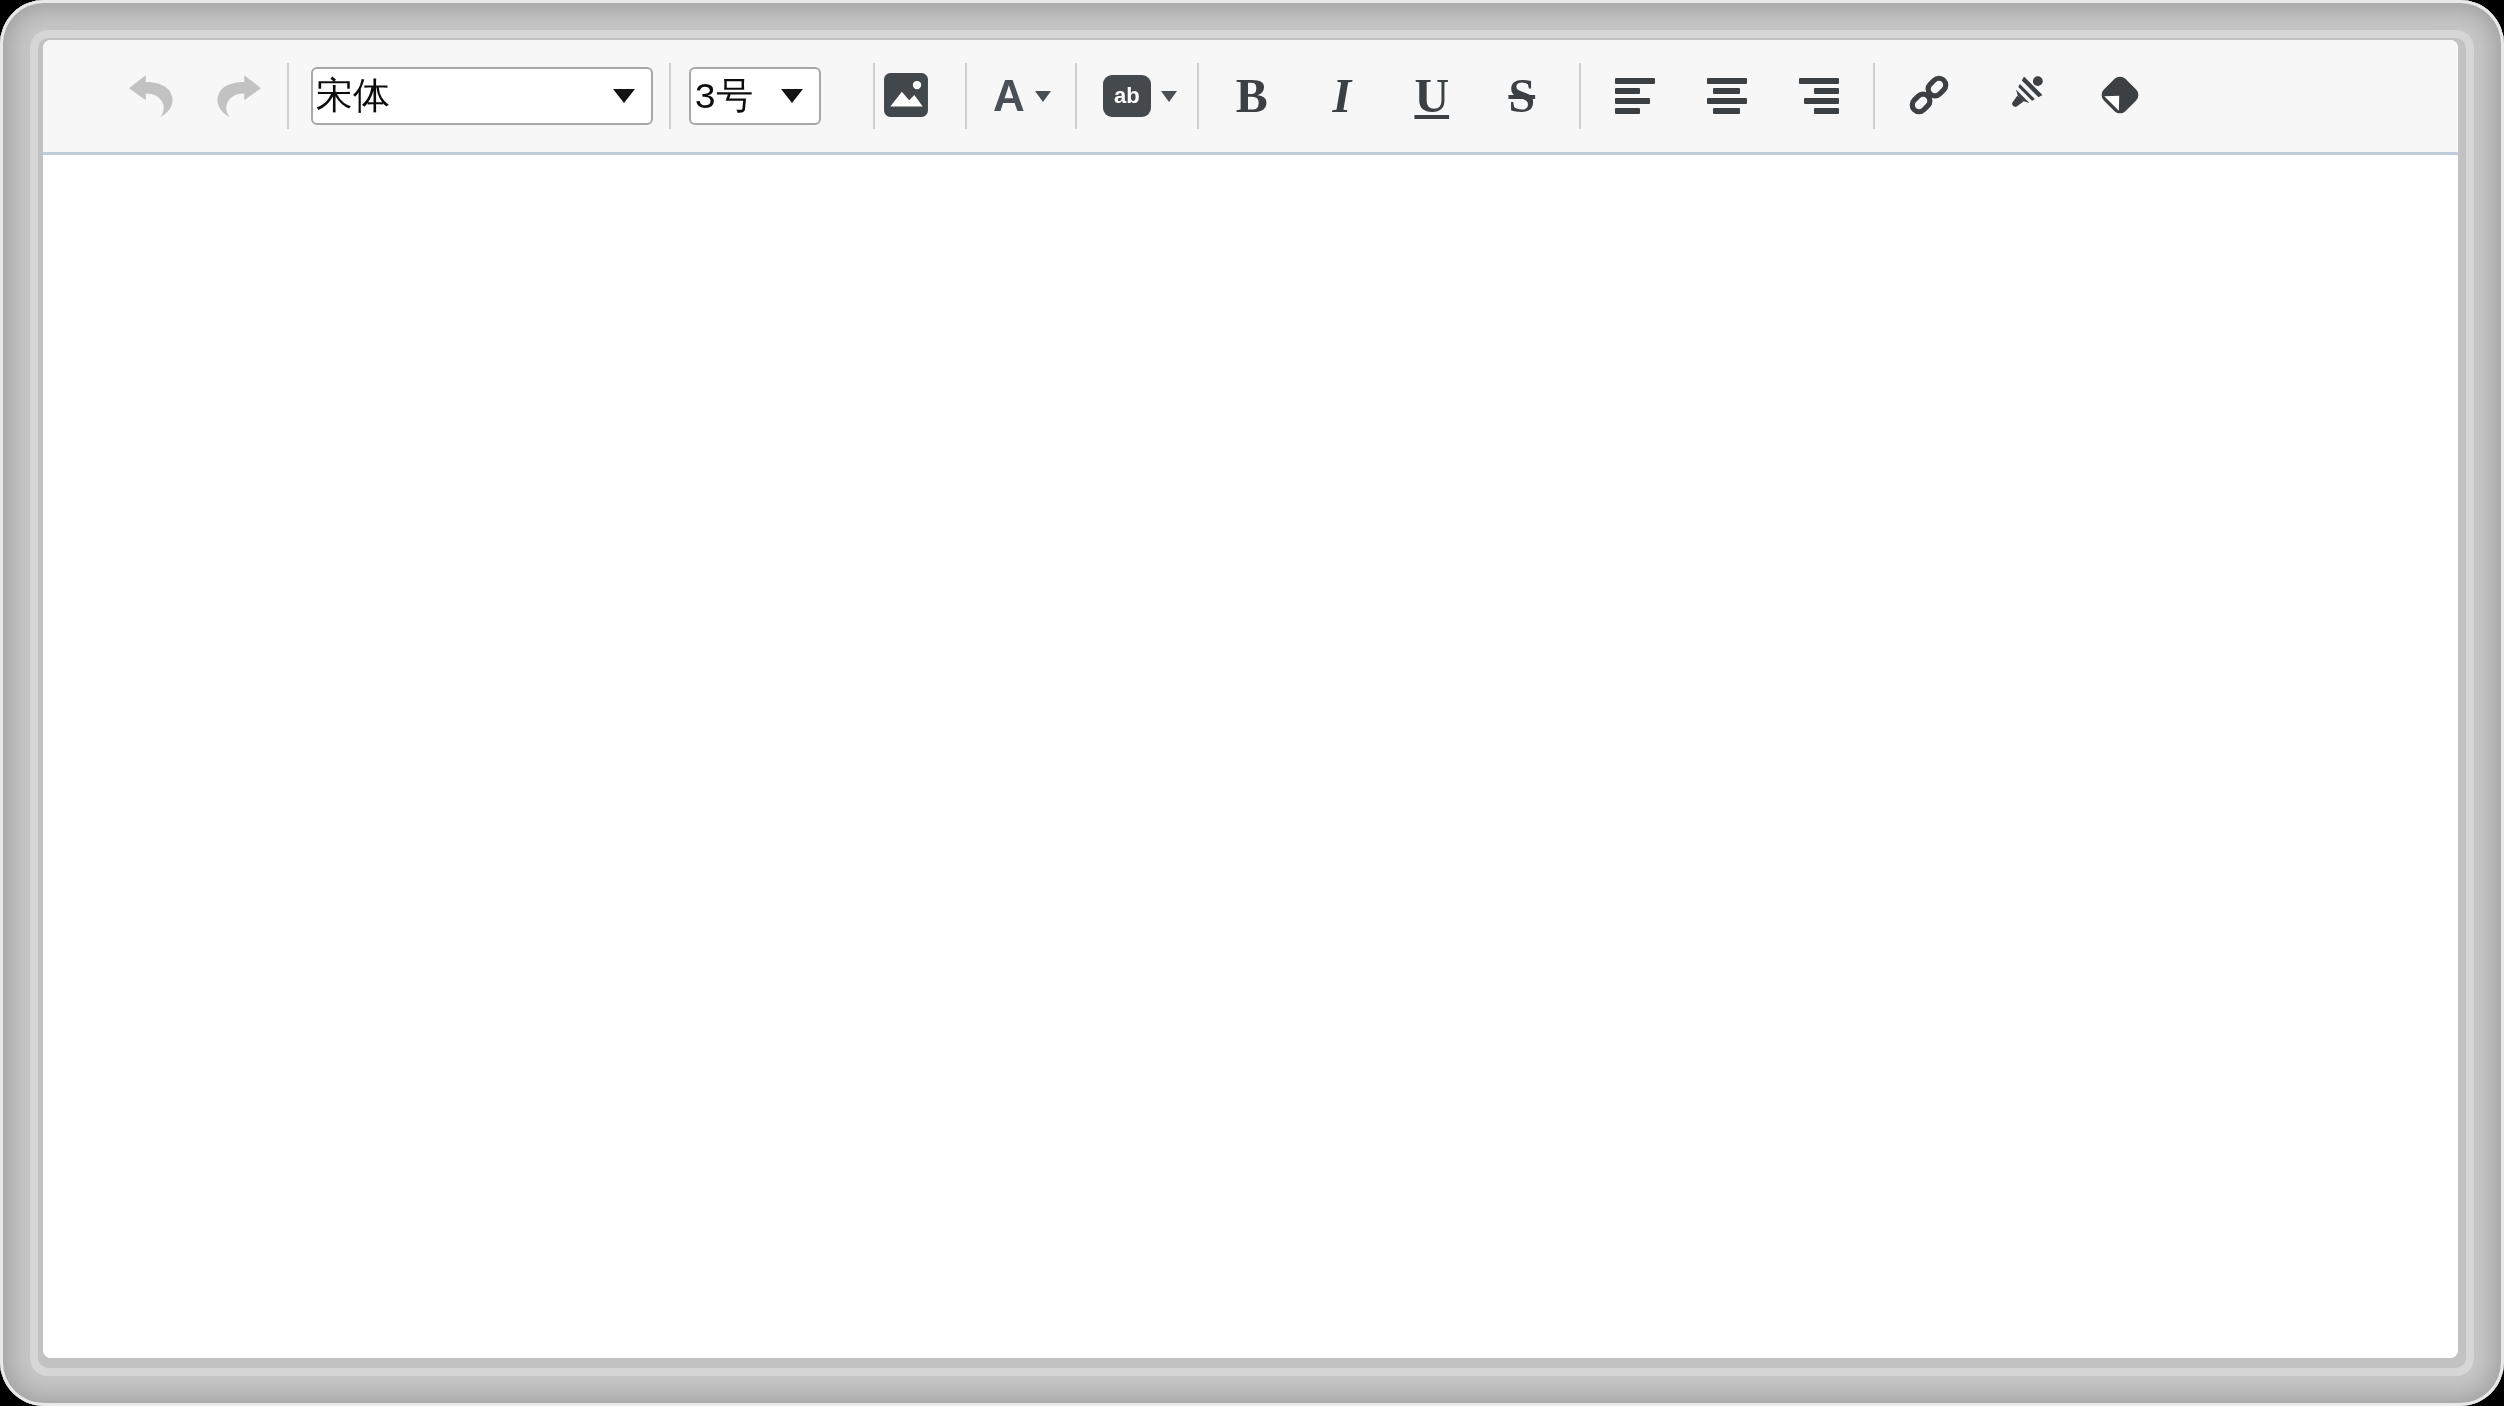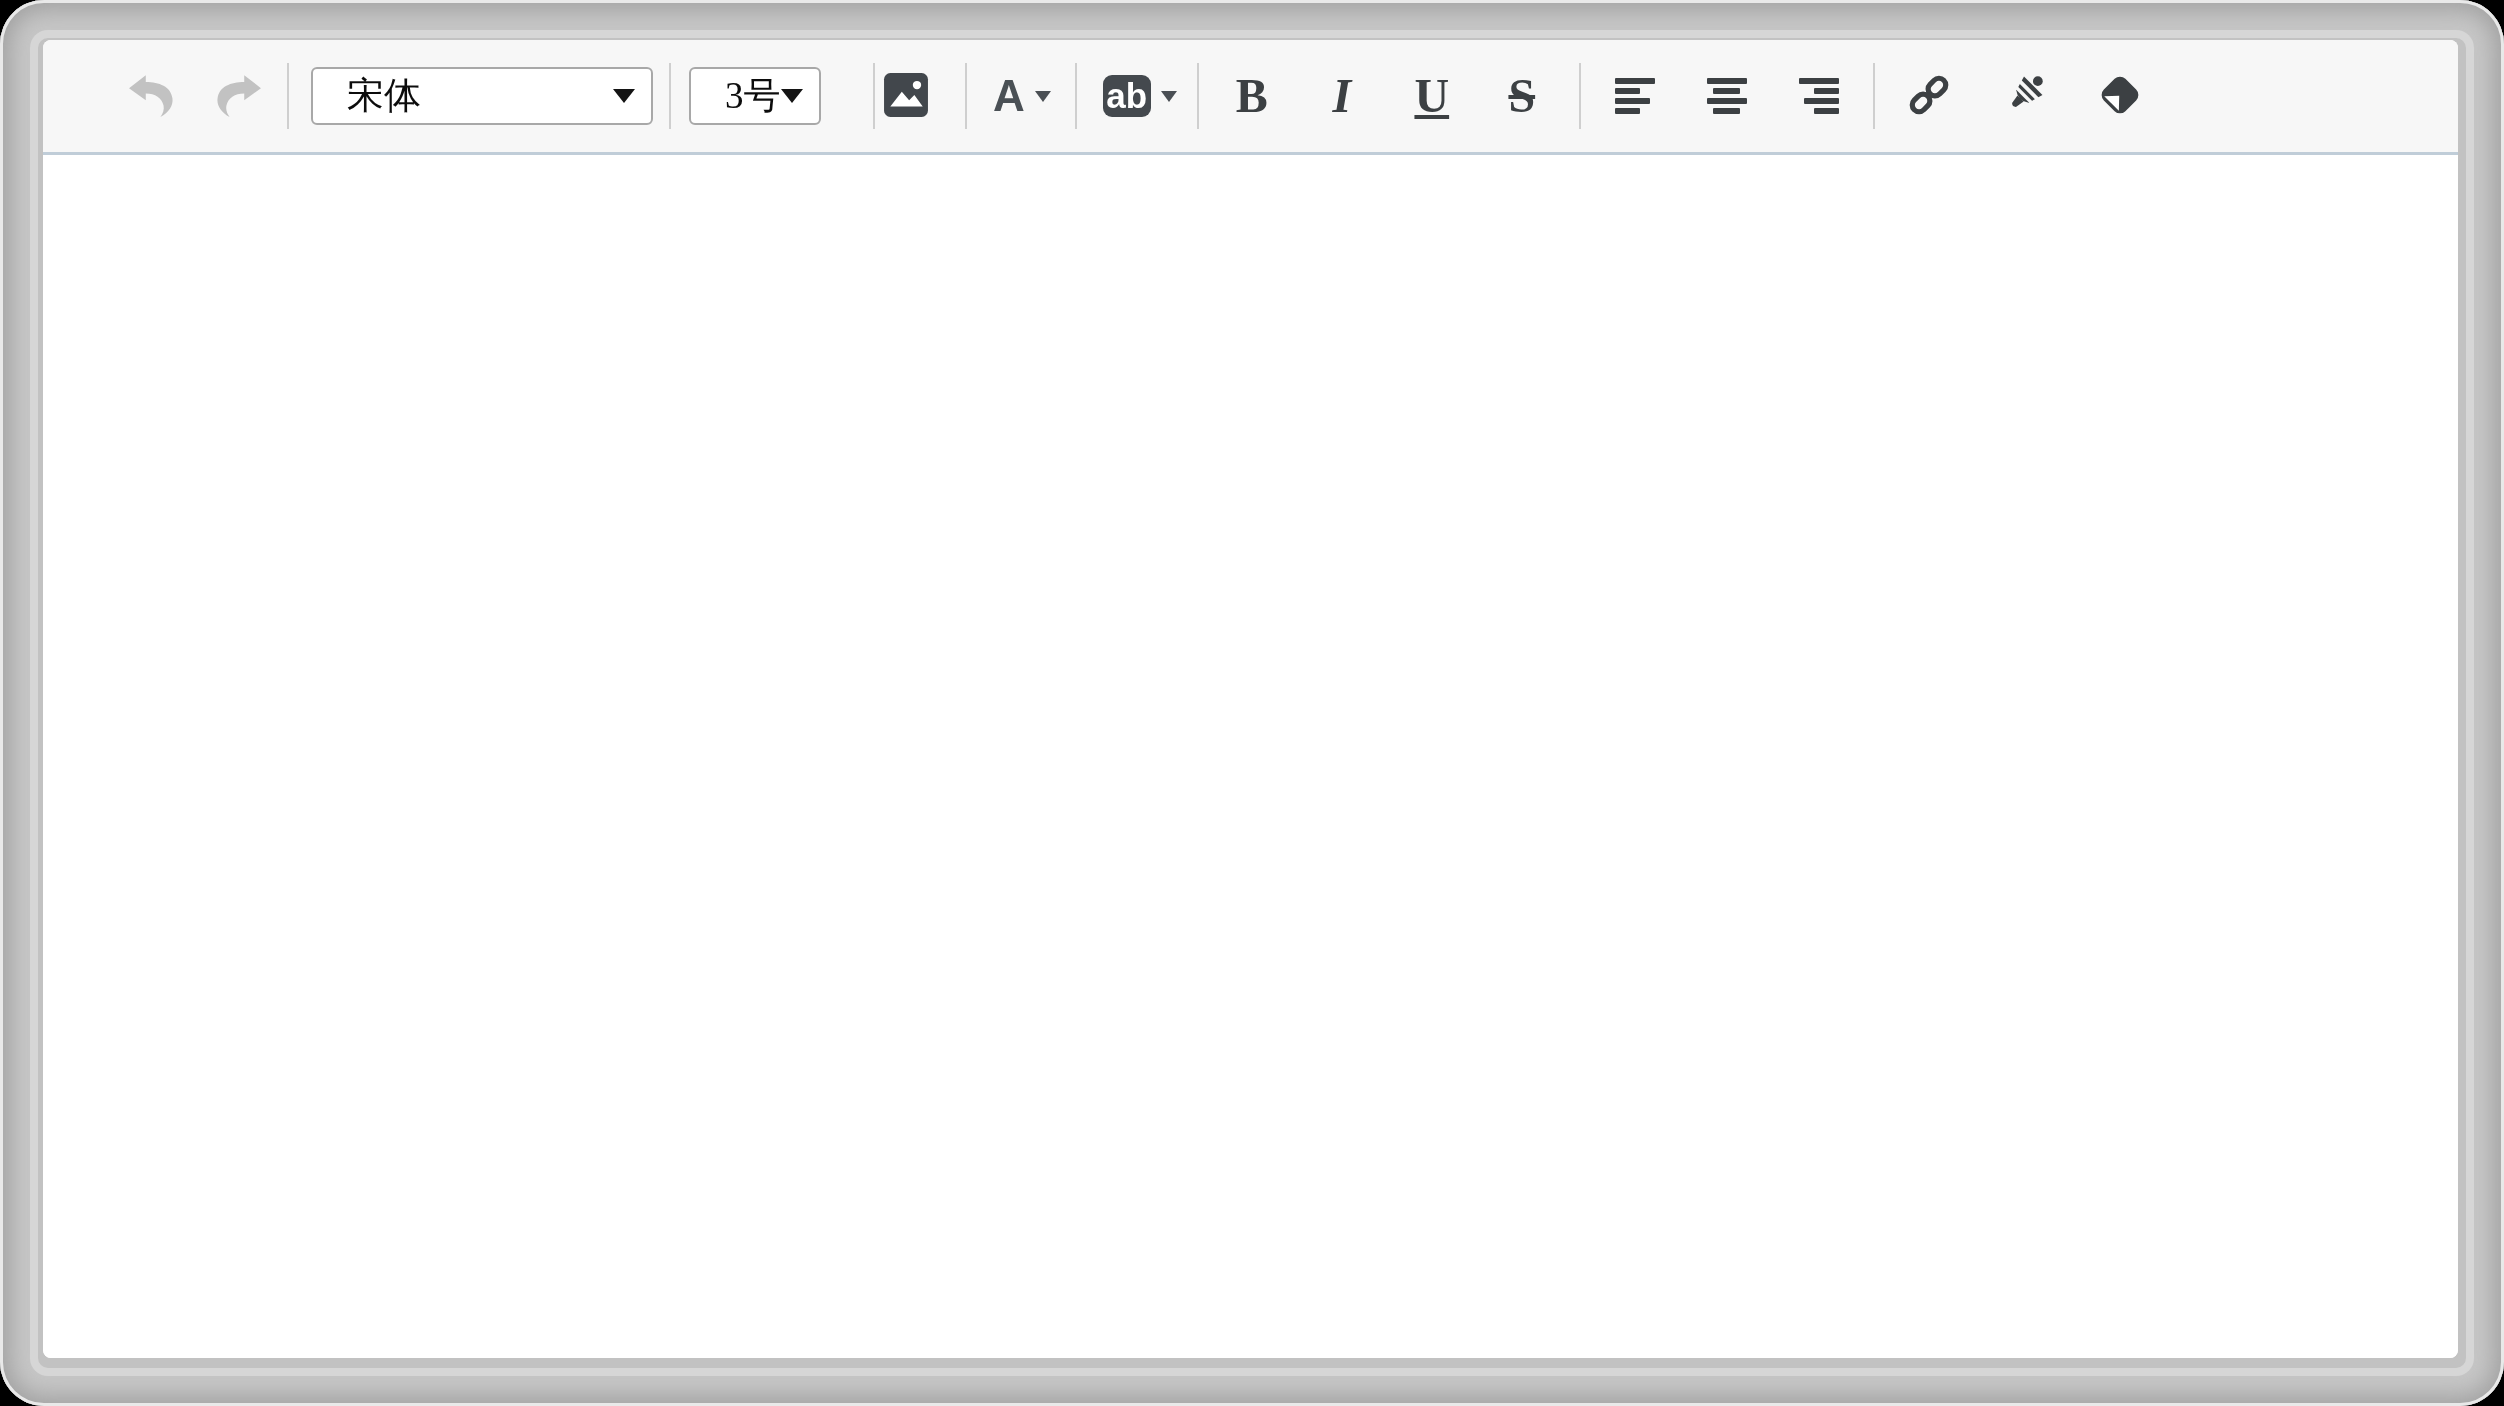--- a/index.html
+++ b/index.html
@@ -46,22 +46,22 @@
   }
 
   
   .tb-select {
     height: 58px; background: #fff;
     border: 2px solid #a8a8a8; border-radius: 6px;
     display: flex; align-items: center;
     box-sizing: border-box; cursor: pointer; flex: 0 0 auto;
   }
   .tb-select .sel-value {
-    font-size: 37px; color: #0c0c0c; padding-left: 34px; white-space: nowrap;
-    font-family: Liberation Serif, serif;
+    font-size: 37px; color: #0c0c0c; padding-left: 3px; white-space: nowrap;
+    font-family: Liberation Mono, monospace;
   }
   .caret-lg {
     width: 0; height: 0; margin-left: auto; margin-right: 16px;
     border-left: 11px solid transparent; border-right: 11px solid transparent;
     border-top: 14px solid #141414;
   }
   .caret-sm {
     width: 0; height: 0; margin-left: 10px;
     border-left: 8px solid transparent; border-right: 8px solid transparent;
     border-top: 11px solid #4a4f54;
@@ -75,21 +75,21 @@
   .italic-glyph { font-style: italic; }
   .underline-glyph { text-decoration: underline; }
   .strike-glyph { text-decoration: line-through; }
 
   .fontcolor-label {
     font-size: 44px; font-weight: bold; color: #4a5055;
     font-family: "Liberation Sans", "DejaVu Sans", sans-serif;
   }
   .ab-tile {
     width: 48px; height: 42px; border-radius: 9px; background: #44494e;
-    color: #fff; font-weight: bold; font-size: 35px;
+    color: #fff; font-weight: bold; font-size: 22px;
     display: flex; align-items: center; justify-content: center;
   }
 
   
   .align-icon { width: 40px; height: 36px; display: flex; flex-direction: column; justify-content: space-between; }
   .align-icon .bar { height: 6px; background: #3c4043; border-radius: 1px; }
   .align-left  .bar:nth-child(1) { width: 100%; }
   .align-left  .bar:nth-child(2) { width: 62%; }
   .align-left  .bar:nth-child(3) { width: 88%; }
   .align-left  .bar:nth-child(4) { width: 62%; }

